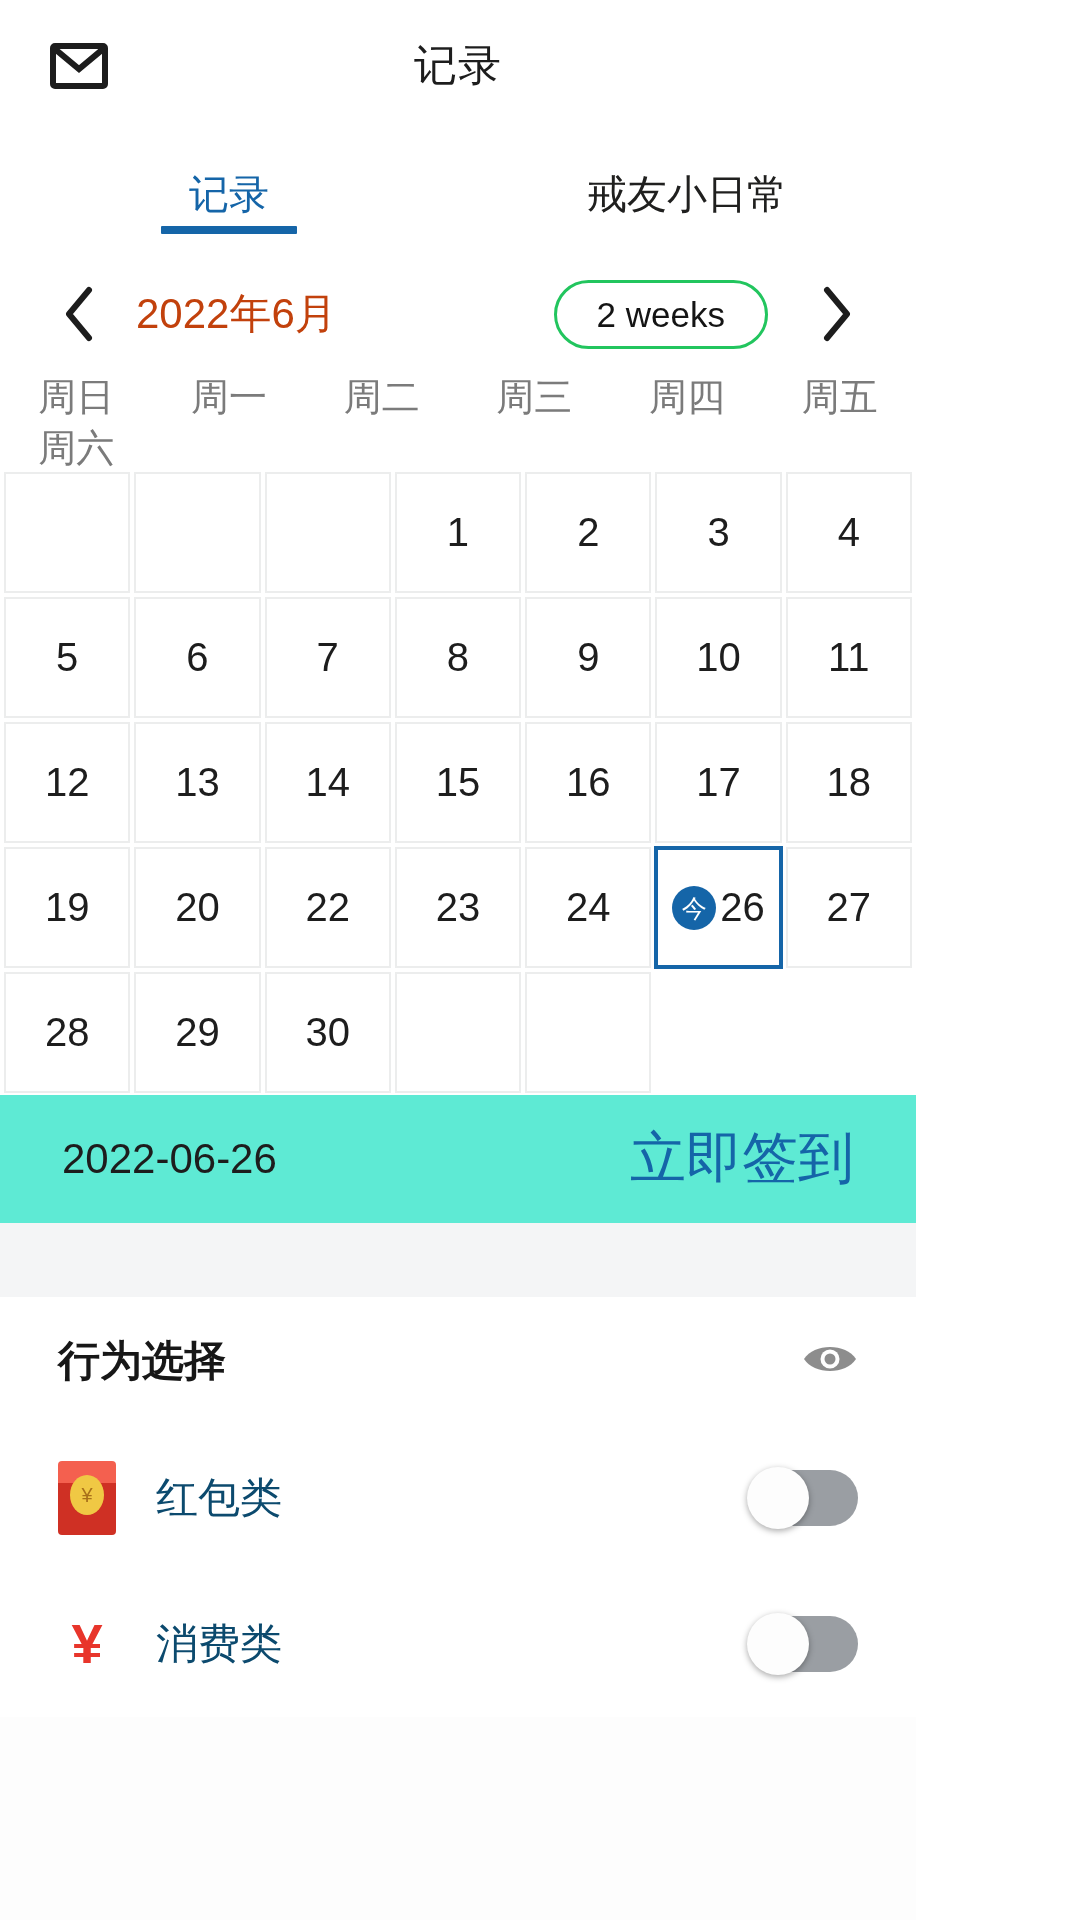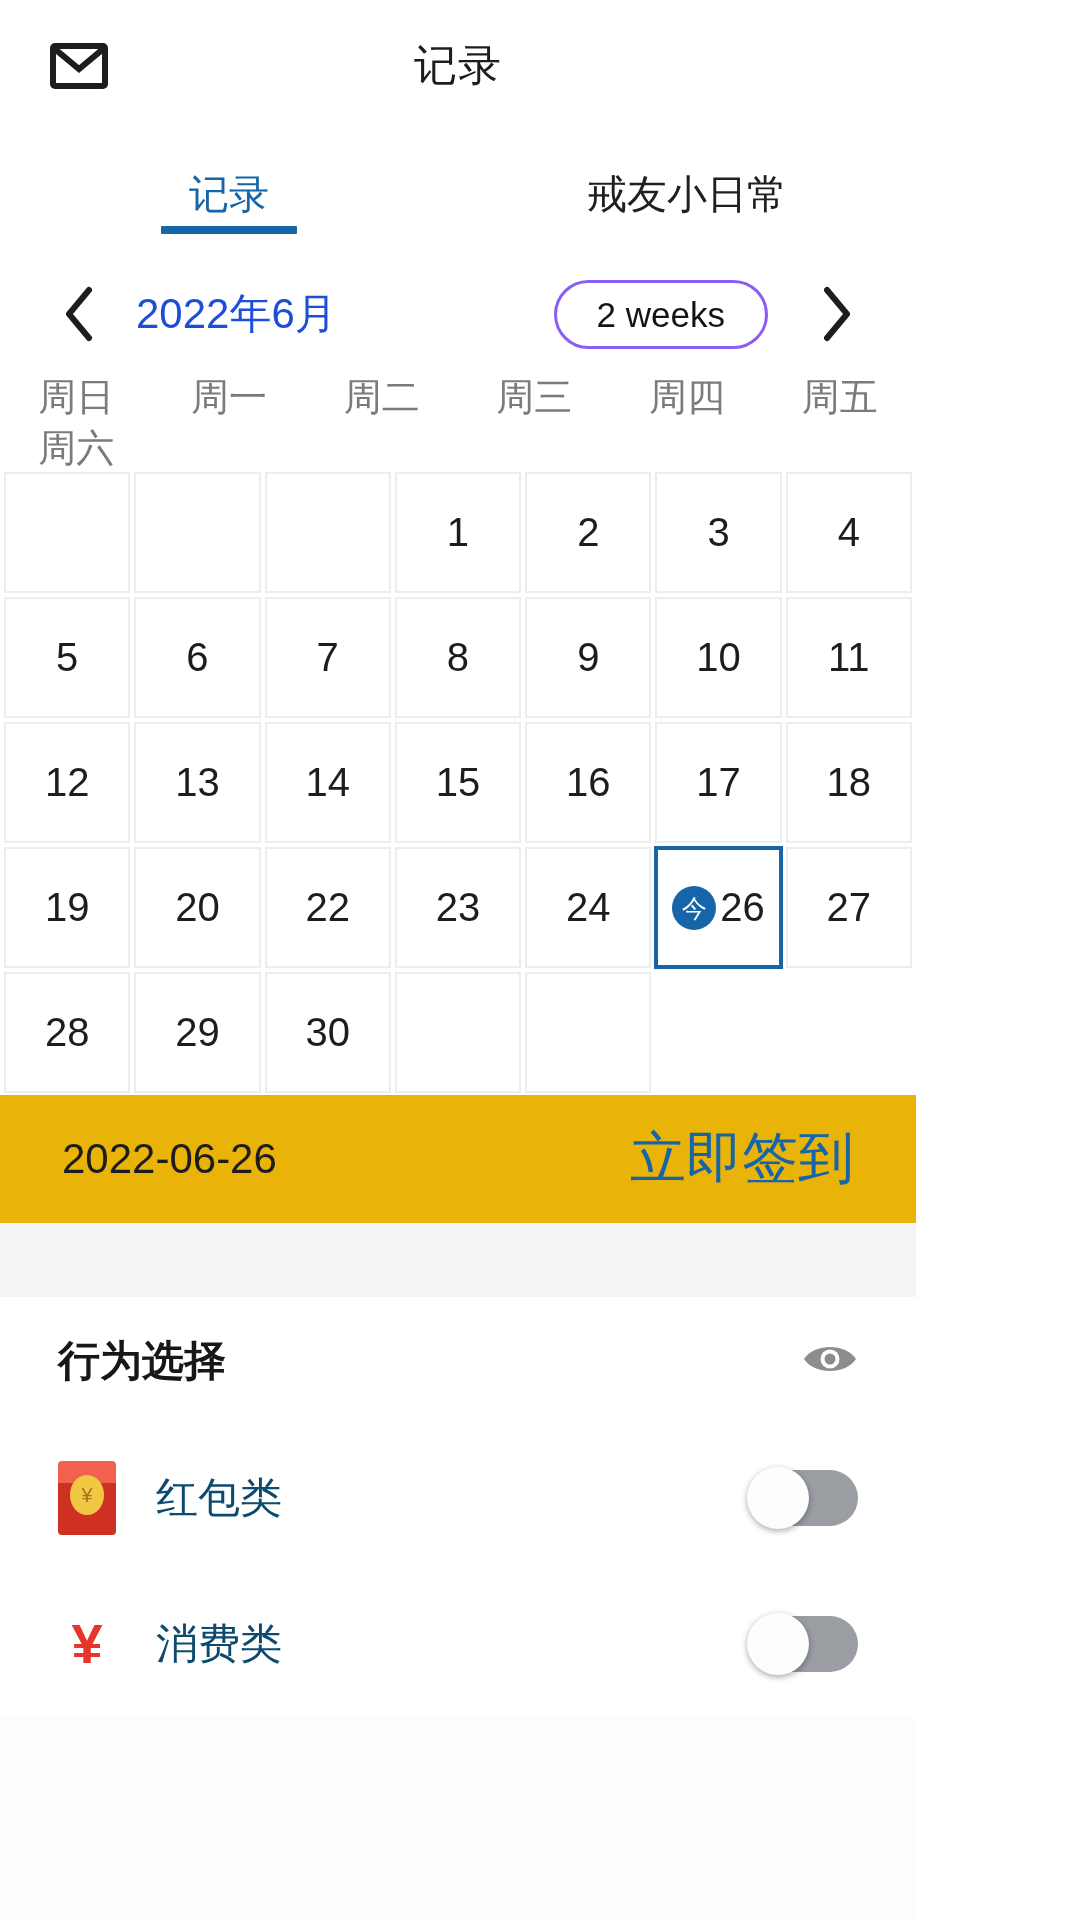--- a/index.html
+++ b/index.html
@@ -50,26 +50,26 @@
   .monthnav {
     height:116px; display:flex; align-items:center;
     padding:0 40px; background:#ffffff;
   }
   .nav-chevron {
     width:78px; height:78px;
     display:flex; align-items:center; justify-content:center;
     font-size:0;
   }
   .month-label {
-    font-size:42px; color:#1d4ed8; margin-left:18px;
+    font-size:42px; color:#c2410c; margin-left:18px;
     flex:0 0 auto;
   }
   .monthnav-spacer { flex:1; }
   .weeks-pill {
-    border:3px solid #8b5cf6;
+    border:3px solid #22c55e;
     border-radius:44px;
     padding:14px 40px;
     font-size:35px; color:#141414;
     background:#ffffff;
     line-height:1;
   }
   .nav-chevron.right { margin-left:30px; }
 
   
   .weekdays {
@@ -108,21 +108,21 @@
     width:44px; height:44px; border-radius:50%;
     background:#1565a8; color:#ffffff;
     font-size:25px; line-height:44px; text-align:center;
     flex:0 0 auto;
   }
 
   
   .daterow {
     height:128px; display:flex; align-items:center;
     justify-content:space-between;
-    padding:0 62px; background:#eab308;
+    padding:0 62px; background:#5eead4;
   }
   .date-text { font-size:42px; color:#1d1d1d; }
   .checkin-link { font-size:56px; color:#1565a8; }
 
   
   .band { height:74px; background:#f4f5f6; }
 
   
   .section-head {
     height:128px; display:flex; align-items:center;

